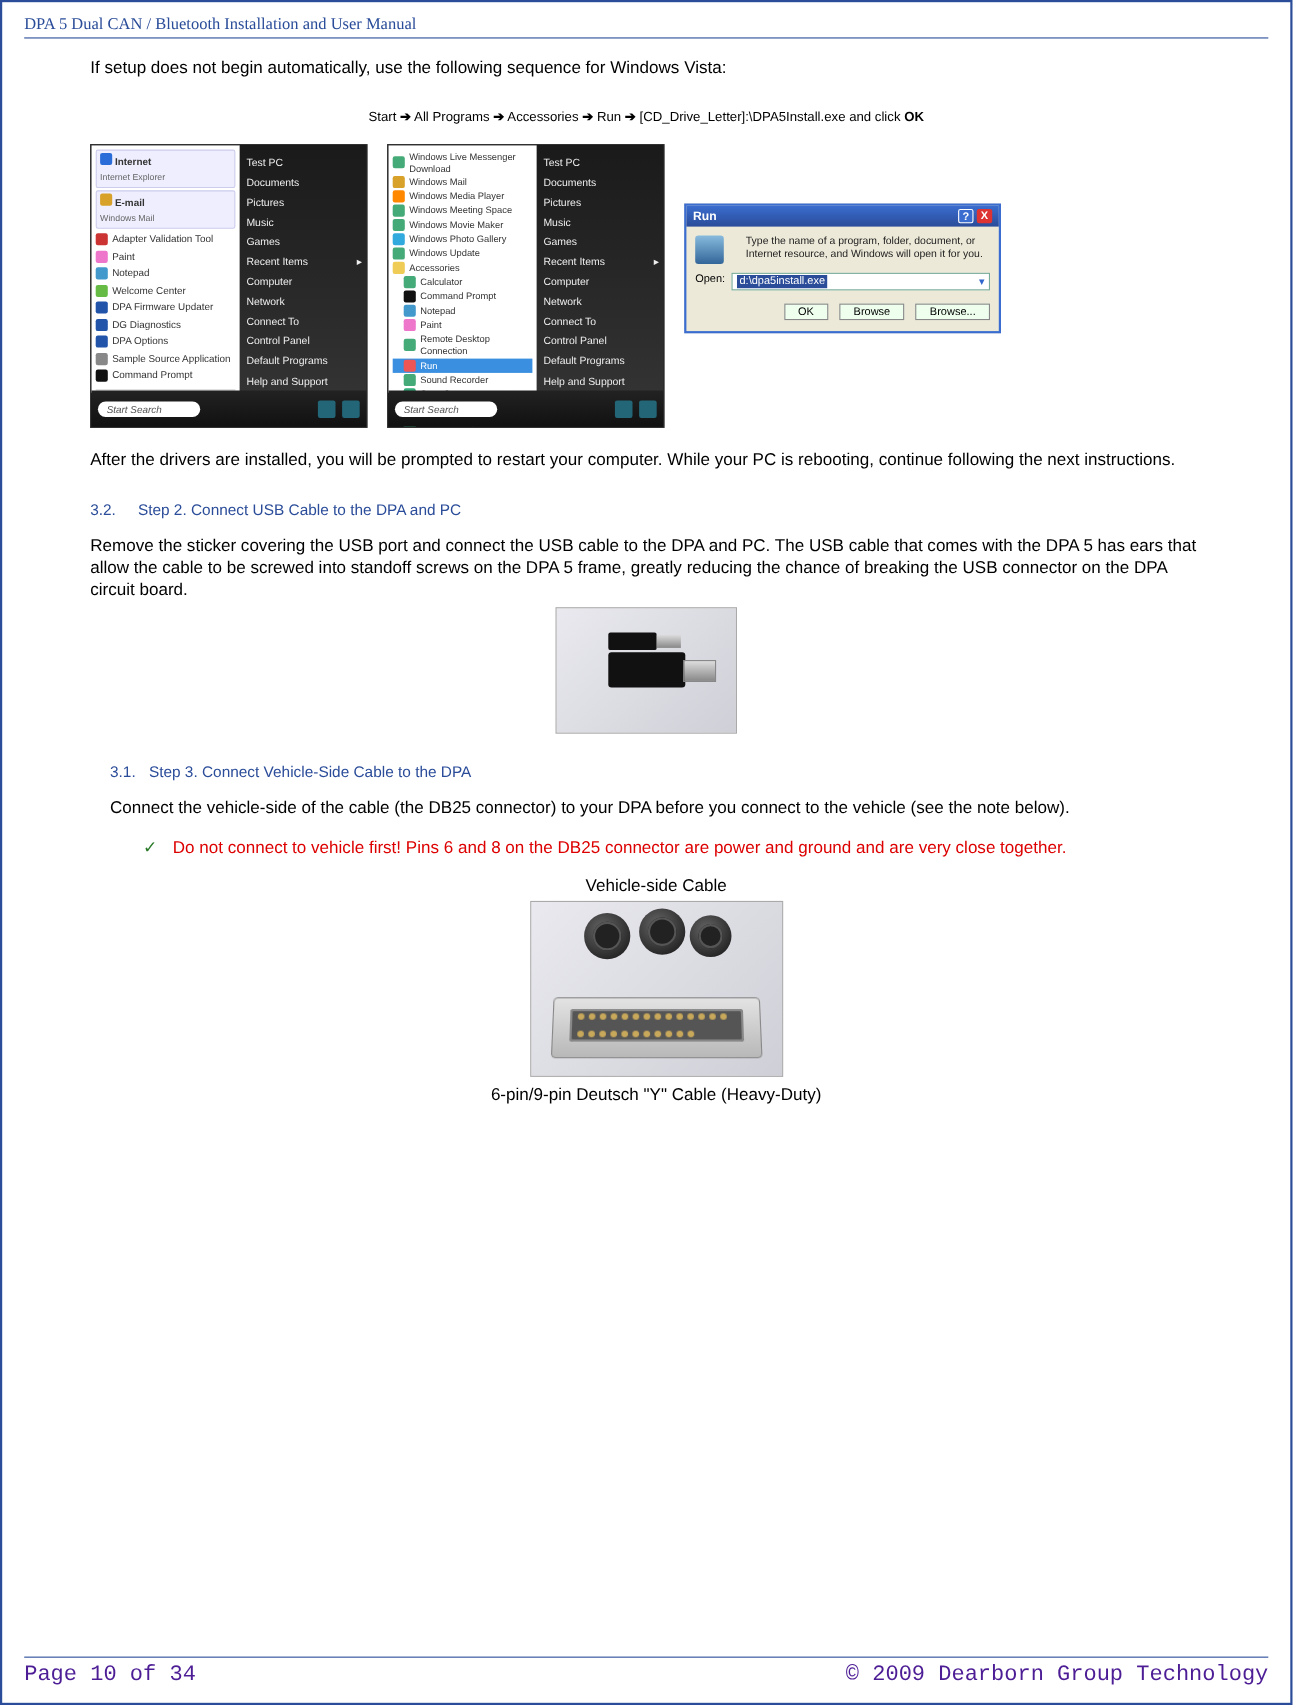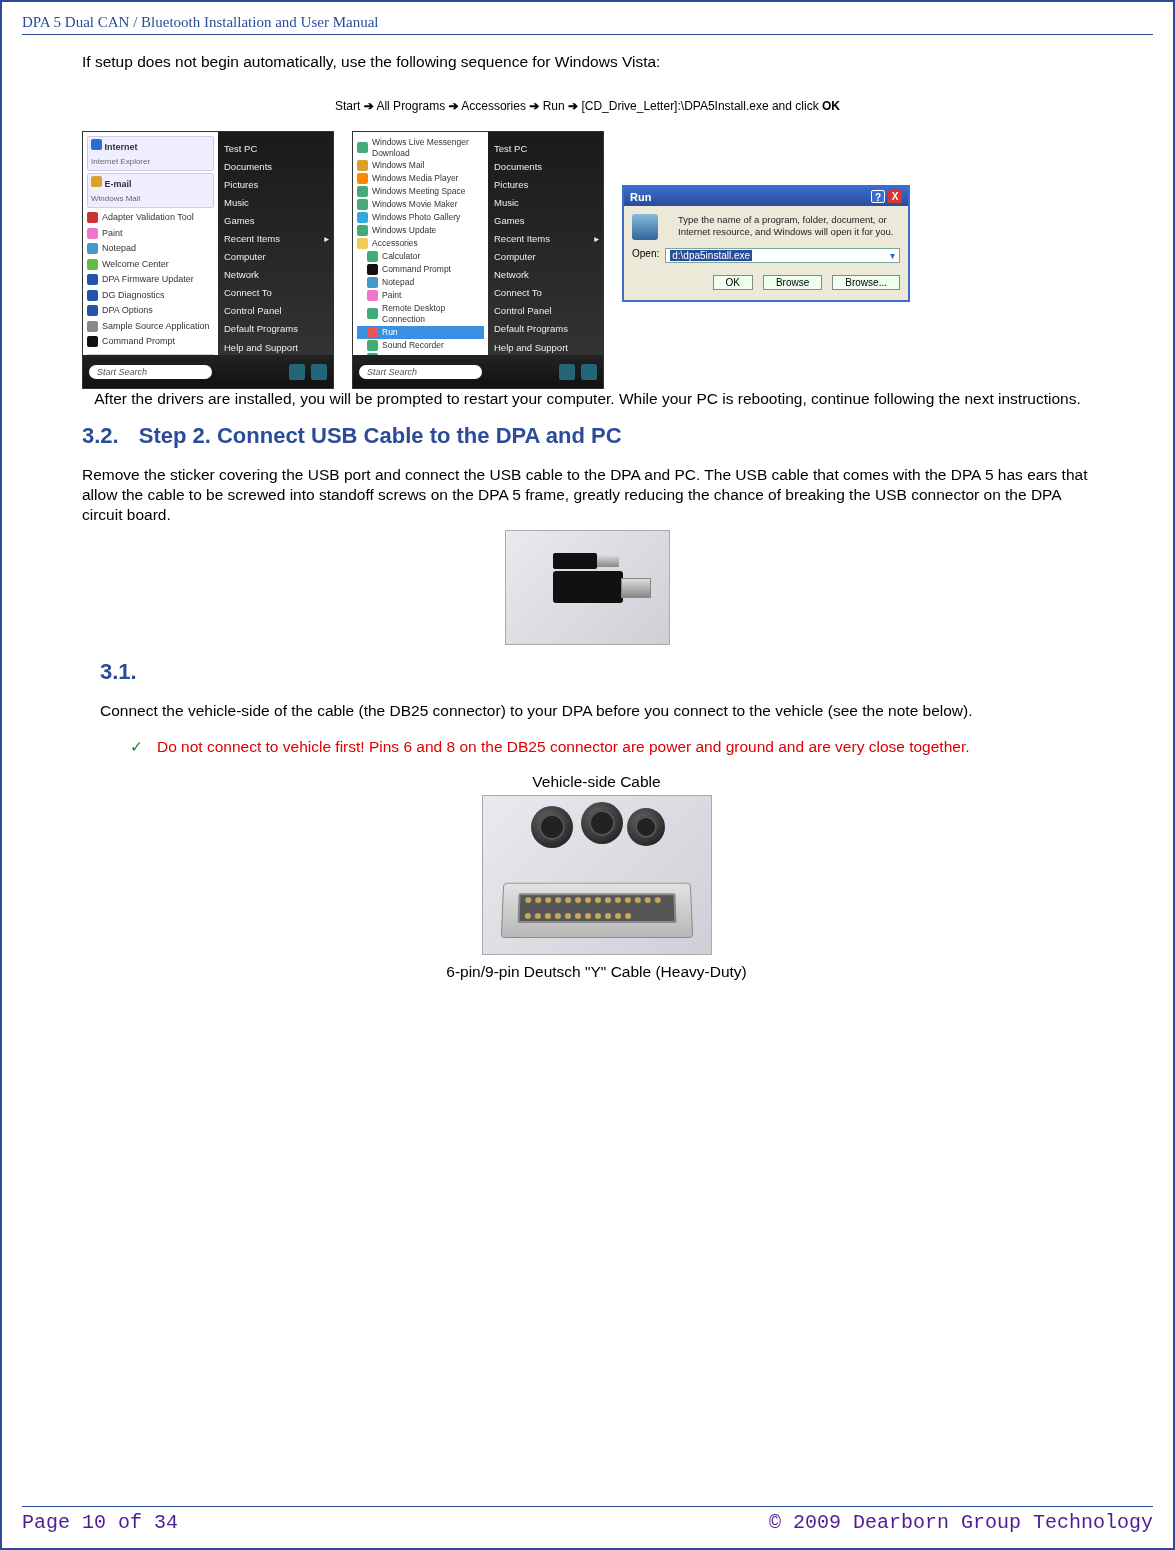--- a/index.html
+++ b/index.html
@@ -87,21 +87,21 @@
     display: flex;
     align-items: center;
     padding: 0 6px;
     font-style: italic;
   }
   .shot .search-bar .search-input {
     background: #fff;
     color: #555;
     border-radius: 9px;
     padding: 2px 8px;
-    width: 123px;
+    width: 93px;
     font-size: 9px;
     margin-right:auto;
   }
   .shot .search-bar .power-icons {
     display:flex; gap:6px;
   }
   .shot .icn { width:11px; height:11px; background:#4a7; display:inline-block; border-radius:2px; flex:0 0 11px;}
   .shot .top-item { background:#eef; border:1px solid #cce; border-radius:2px; padding:2px 3px; margin-bottom:2px;}
 
   .shot-run {
@@ -127,30 +127,30 @@
   .shot-run .body {
     padding: 8px 8px 10px 8px;
   }
   .shot-run .desc { font-size:9.5px; color:#222; line-height:1.3;margin-left:12px;}
   .shot-run .open-row { display:flex; align-items:flex-start; gap:6px; margin-top:8px;}
   .shot-run .open-row .combo { border:1px solid #7a9; background:#fff; padding:1px 4px; flex:1; color:#1a4caa; display:flex; justify-content:space-between;}
   .shot-run .btns { display:flex; justify-content:flex-end; gap:10px; margin-top:12px;}
   .shot-run .btns .btn { border:1px solid #888; background:#efe; padding:1px 12px; font-size:10px;}
 
   .after-drivers {
+    margin-top: 20px;
     font-size: 15.5px;
     line-height: 1.3;
-    text-align: center;
   }
 
   .section-heading {
-    margin-top: 14px;
+    margin-top: 26px;
     color: #2a4c99;
-    font-weight: bold;
-    font-size: 22px;
+    font-weight: normal;
+    font-size: 14px;
     display: flex;
     gap: 20px;
   }
   .section-heading .num { }
   .section-text {
     margin-top: 16px;
     font-size: 15.5px;
     line-height: 1.3;
   }
   .caption {
@@ -456,20 +456,21 @@
     <div class="img-box usb-img">
       <div class="usb-conn">
           <div class="c2"></div>
         </div>
     </div>
   </div>
 
   <div style="padding: 0 60px 0 78px;">
     <div class="section-heading" style="gap:12px;">
       <span class="num">3.1.</span>
+      <span>Step 3.  Connect Vehicle-Side Cable to the DPA</span>
     </div>
     <div class="section-text">Connect the vehicle-side of the cable (the DB25 connector) to your DPA before you connect to the vehicle (see the note below).</div>
     <div class="check-line">
       <span class="chk">✓</span>
       <span>Do not connect to vehicle first!  Pins 6 and 8 on the DB25 connector are power and ground and are very close together.</span>
     </div>
     <div class="caption">Vehicle-side Cable</div>
     <div class="img-box vehicle-img">
       <div class="cables">
         <div class="cbl c1"></div>

